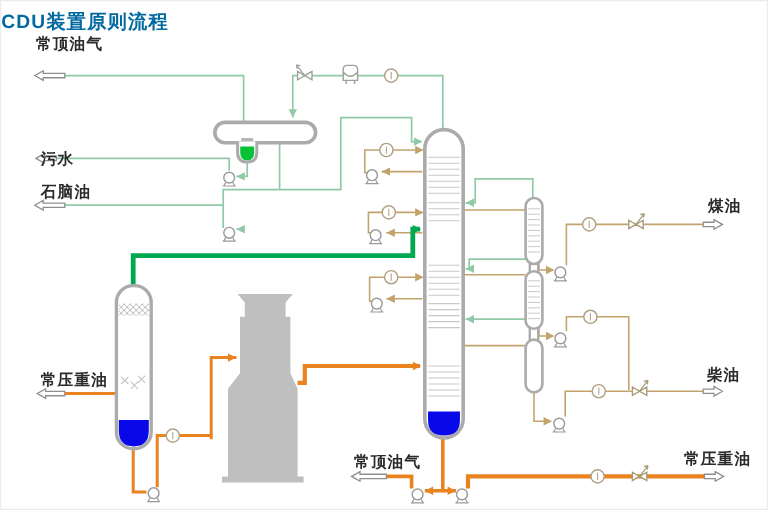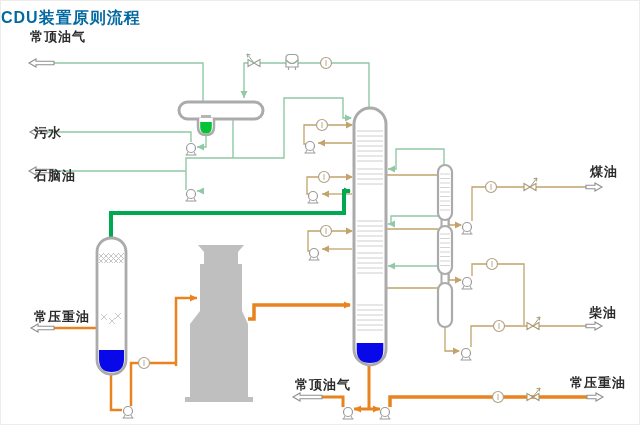--- a/index.html
+++ b/index.html
@@ -204,20 +204,20 @@
     <path d="M292 396L299 392L299 394.2L321 394.2L321 397.8L299 397.8L299 400Z"></path>
     <path d="M601 186L594 182L594 184.2L585 184.2L585 187.8L594 187.8L594 190Z"></path>
     <path d="M601 325L594 321L594 323.2L585 323.2L585 326.8L594 326.8L594 329Z"></path>
     <path d="M602 396L595 392L595 394.2L586 394.2L586 397.8L595 397.8L595 400Z"></path>
   </g>
 </svg>
 
 <div class="title">CDU装置原则流程</div>
 <div class="lbl" style="left:29px;top:27px">常顶油气</div>
 <div class="lbl" style="left:33px;top:123px">污水</div>
-<div class="lbl" style="left:33px;top:166px">石脑油</div>
+<div class="lbl" style="left:33px;top:150px">石脑油</div>
 <div class="lbl" style="left:33px;top:307px">常压重油</div>
 <div class="lbl" style="left:294px;top:375px">常顶油气</div>
 <div class="lbl" style="left:589px;top:162px">煤油</div>
 <div class="lbl" style="left:588px;top:303px">柴油</div>
 <div class="lbl" style="left:569px;top:373px">常压重油</div>
 
 </div>
 
 </body></html>

